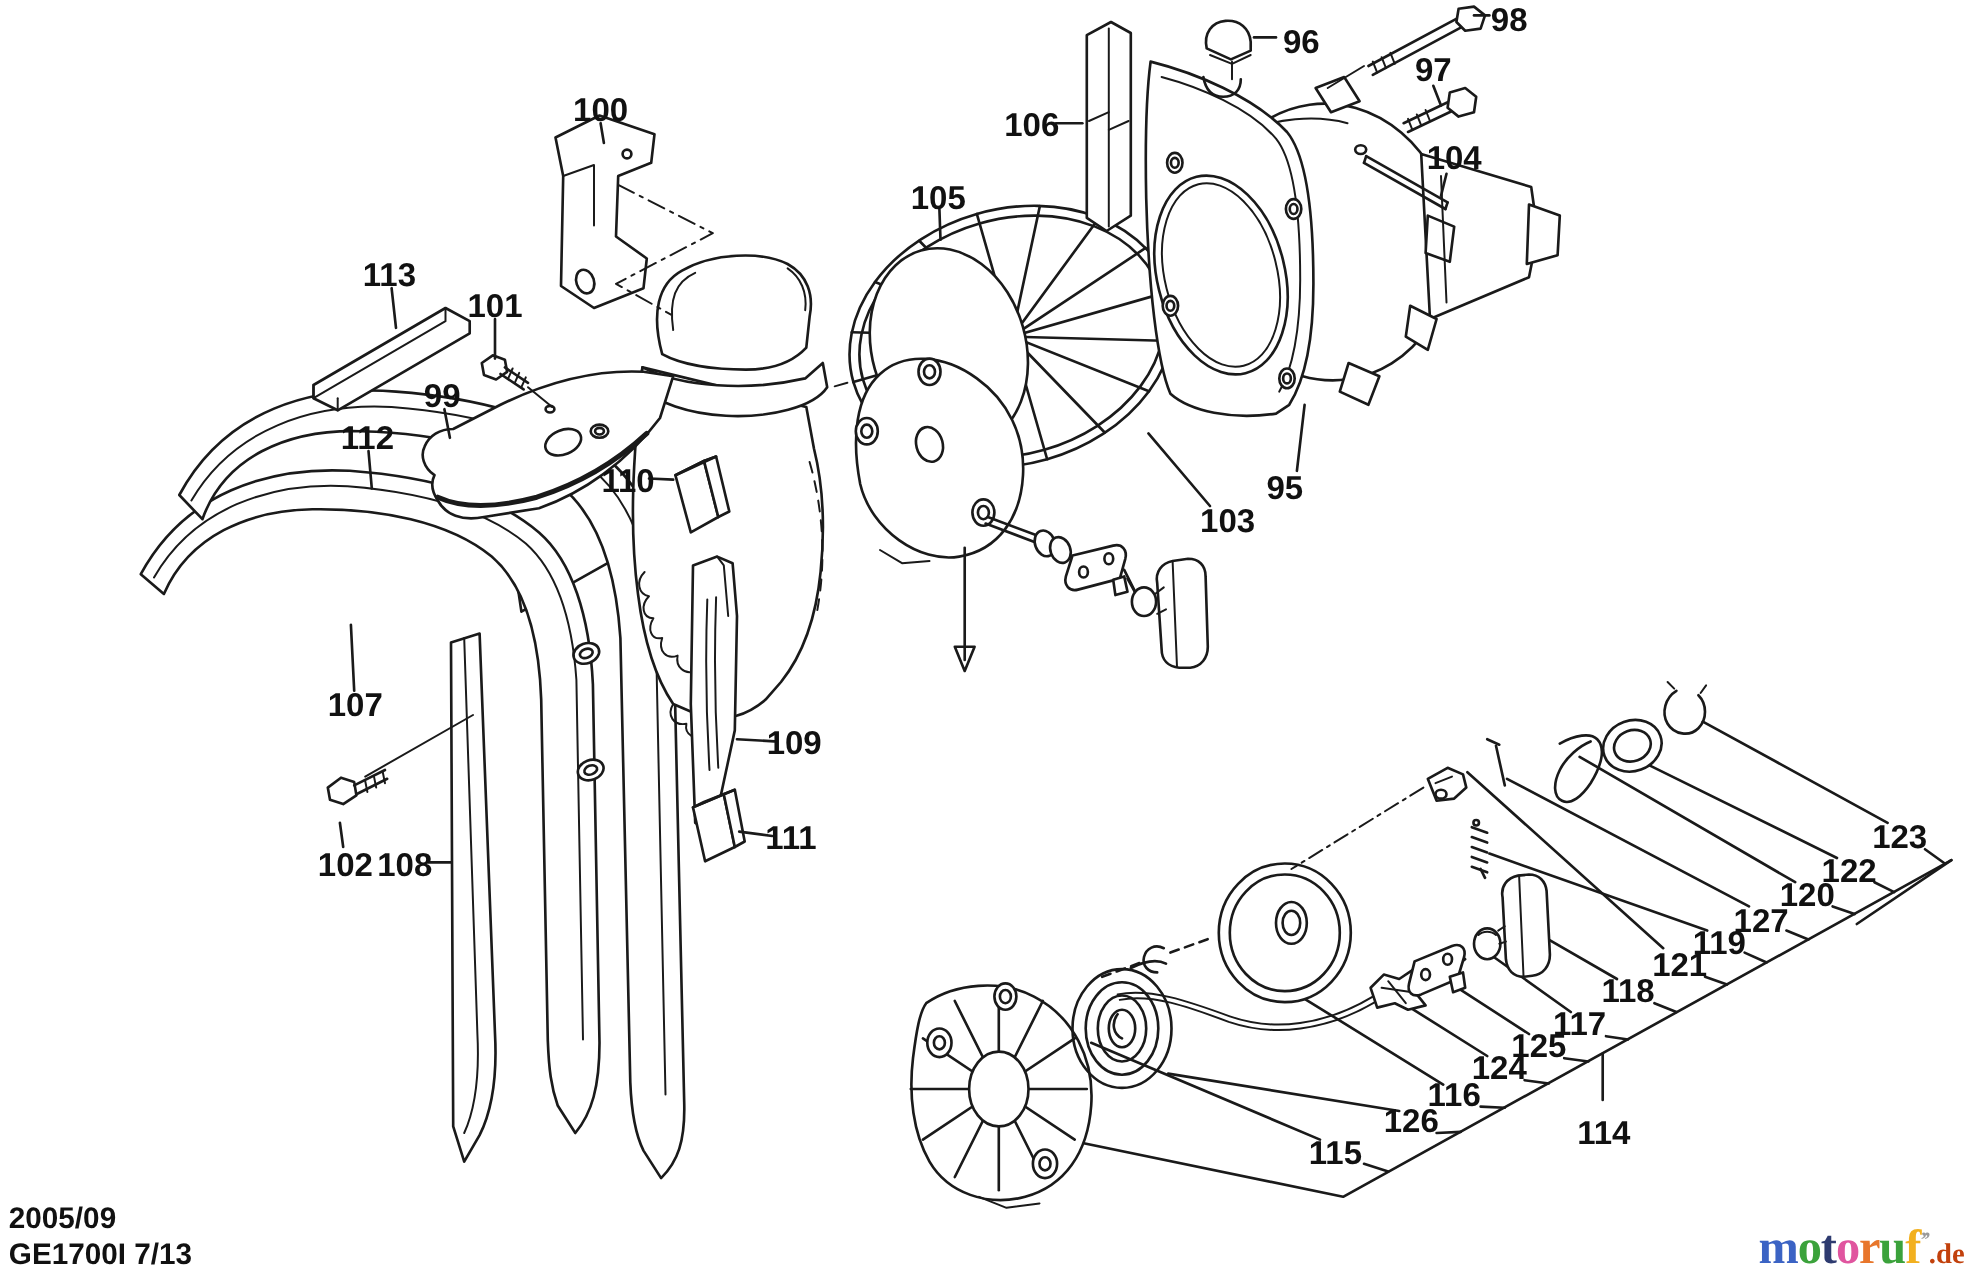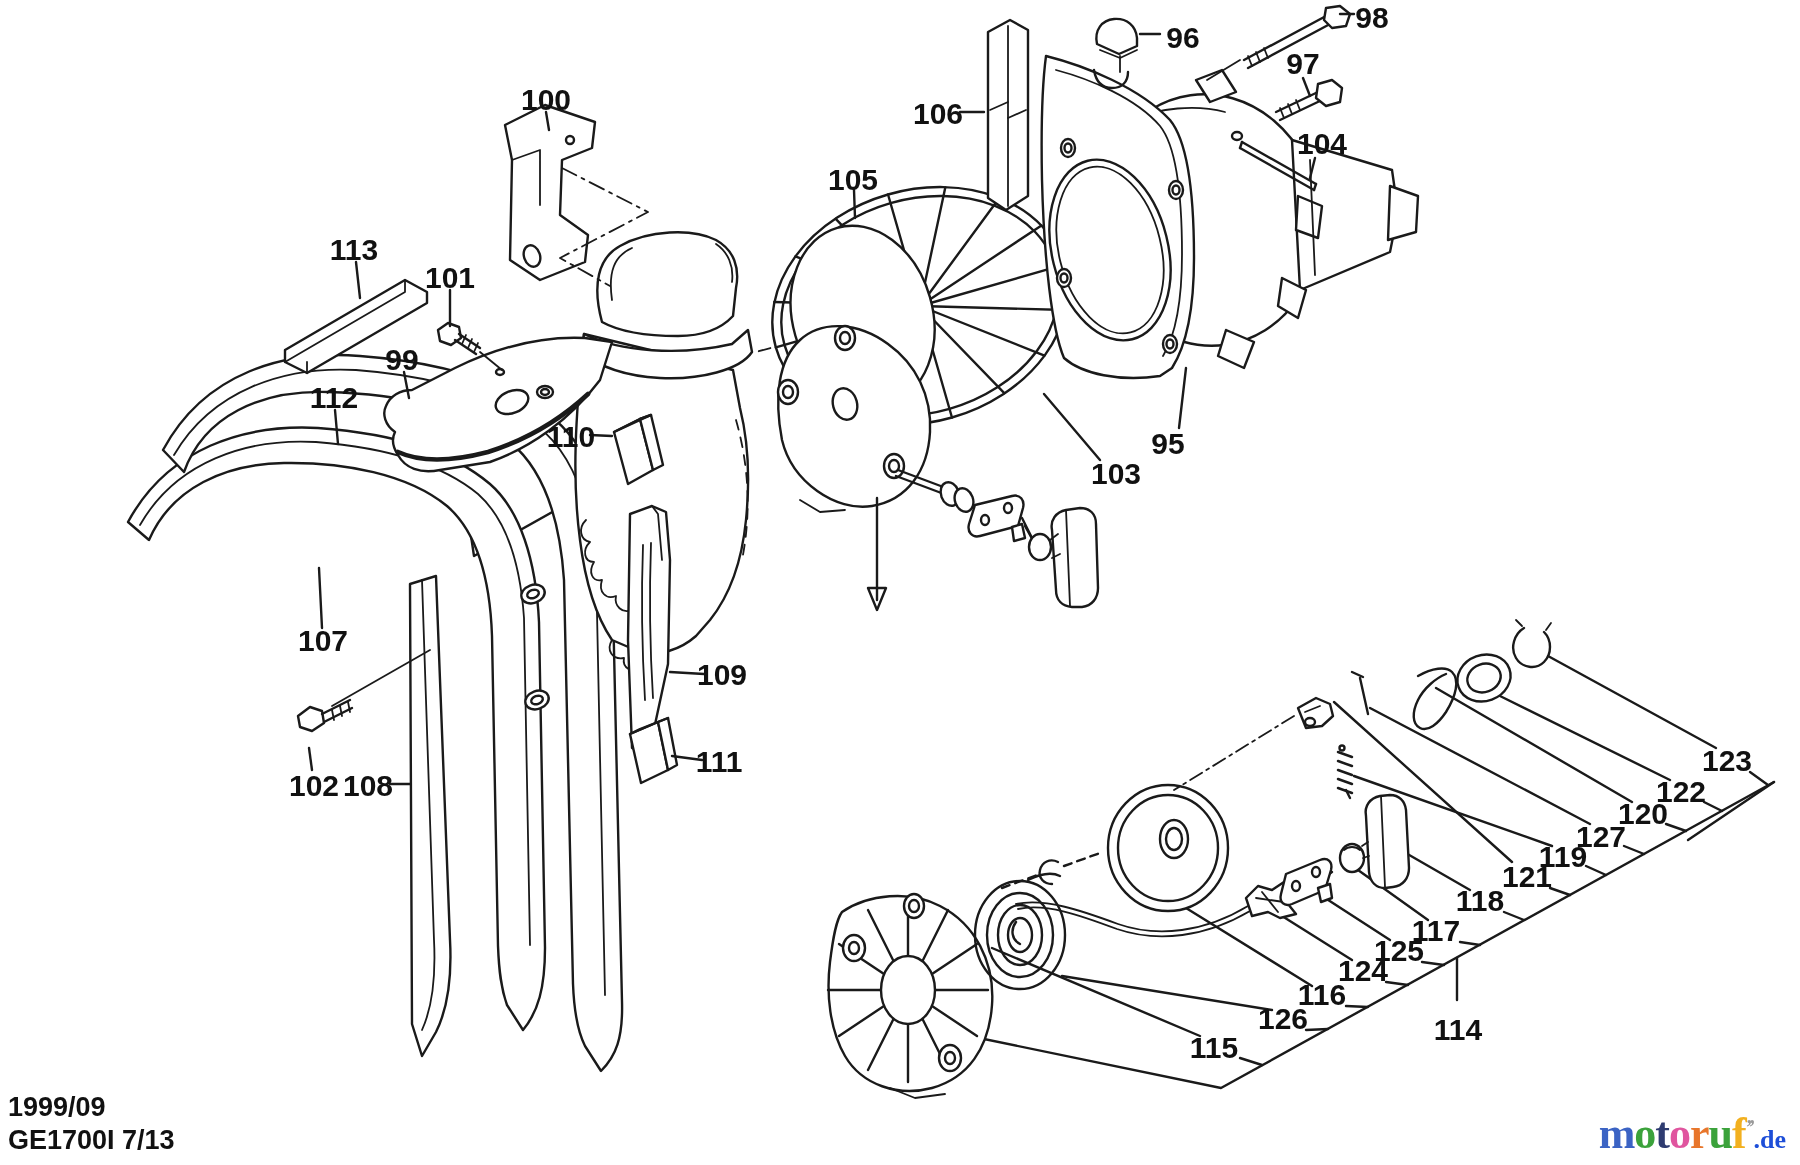--- a/index.html
+++ b/index.html
@@ -11,21 +11,21 @@
        stroke-linecap:round;stroke-linejoin:round;}
   .fw{fill:#ffffff;}
   .thin{stroke-width:1.8;}
   .heavy{stroke-width:4.6;}
   .box{stroke-width:3;}
   .callout{font-family:"Liberation Sans",sans-serif;font-size:30px;font-weight:bold;
            fill:#111;stroke:none;}
   #footer{position:absolute;left:8px;bottom:8px;color:#111;font-weight:bold;font-size:27px;line-height:1.22;}
   #logo{position:absolute;right:14px;bottom:6px;font-family:"Liberation Serif",serif;
         font-weight:bold;font-size:44px;letter-spacing:-1px;}
-  #logo .de{font-size:26px;color:#1d4ed8;letter-spacing:0;}
+  #logo .de{font-size:26px;color:#c2410c;letter-spacing:0;}
   #logo .marks{font-size:20px;color:#9a9a9a;vertical-align:14px;letter-spacing:-2px;}
 </style>
 </head>
 <body>
 
 <div id="stage">
 
 <svg width="1800" height="1165" viewBox="0 0 1800 1165">
 
   <g>
@@ -445,21 +445,21 @@
         <text x="1681" y="802" text-anchor="middle" class="callout">122</text>
         <text x="1727" y="771" text-anchor="middle" class="callout">123</text>
         <text x="1363" y="981" text-anchor="middle" class="callout">124</text>
         <text x="1399" y="961" text-anchor="middle" class="callout">125</text>
         <text x="1283" y="1029" text-anchor="middle" class="callout">126</text>
         <text x="1601" y="847" text-anchor="middle" class="callout">127</text>
       </g>
 </svg>
 
 <div id="footer">
-  <div>1999/09</div>
+  <div>2005/09</div>
   <div>GE1700I 7/13</div>
 </div>
 
 <div id="logo">
   <span id="logo-letters"><span style="color: rgb(59, 99, 196);">m</span><span style="color: rgb(59, 162, 59);">o</span><span style="color: rgb(46, 59, 112);">t</span><span style="color: rgb(224, 85, 159);">o</span><span style="color: rgb(232, 118, 43);">r</span><span style="color: rgb(59, 162, 59);">u</span><span style="color: rgb(242, 176, 31);">f</span></span><span class="marks">’’</span><span class="de">.de</span>
 </div>
 
 </div>
 
 </body></html>

